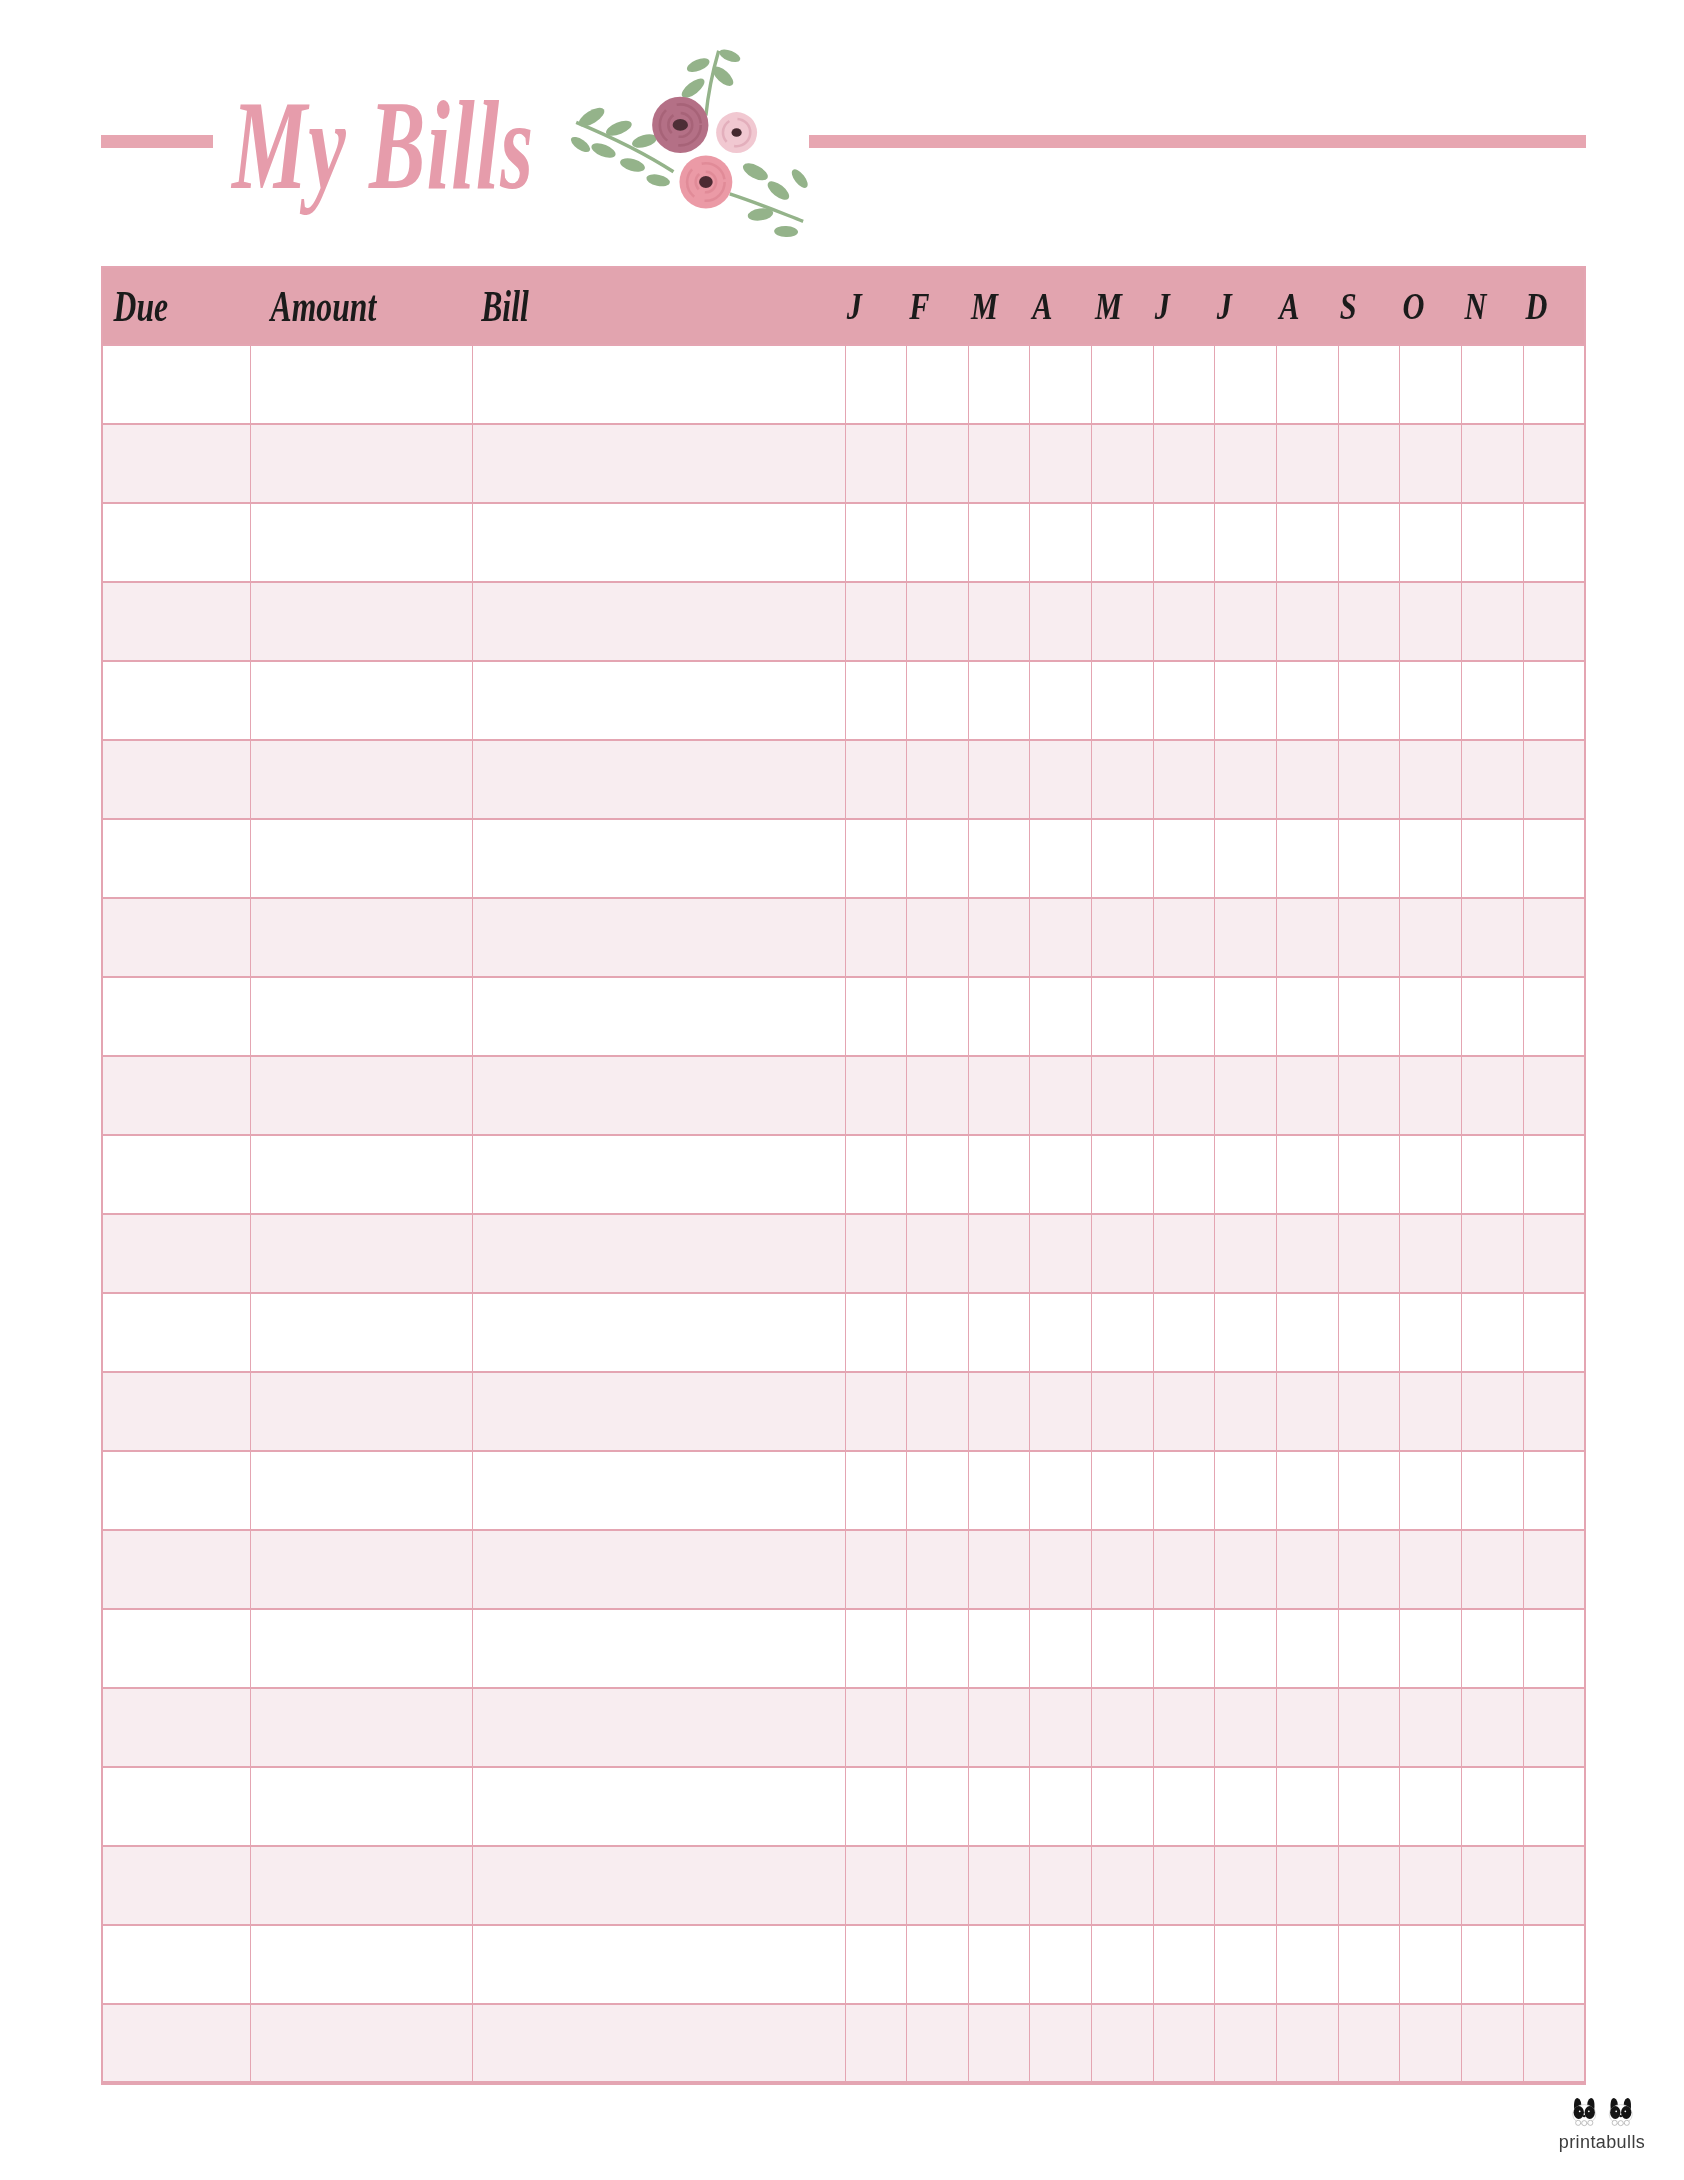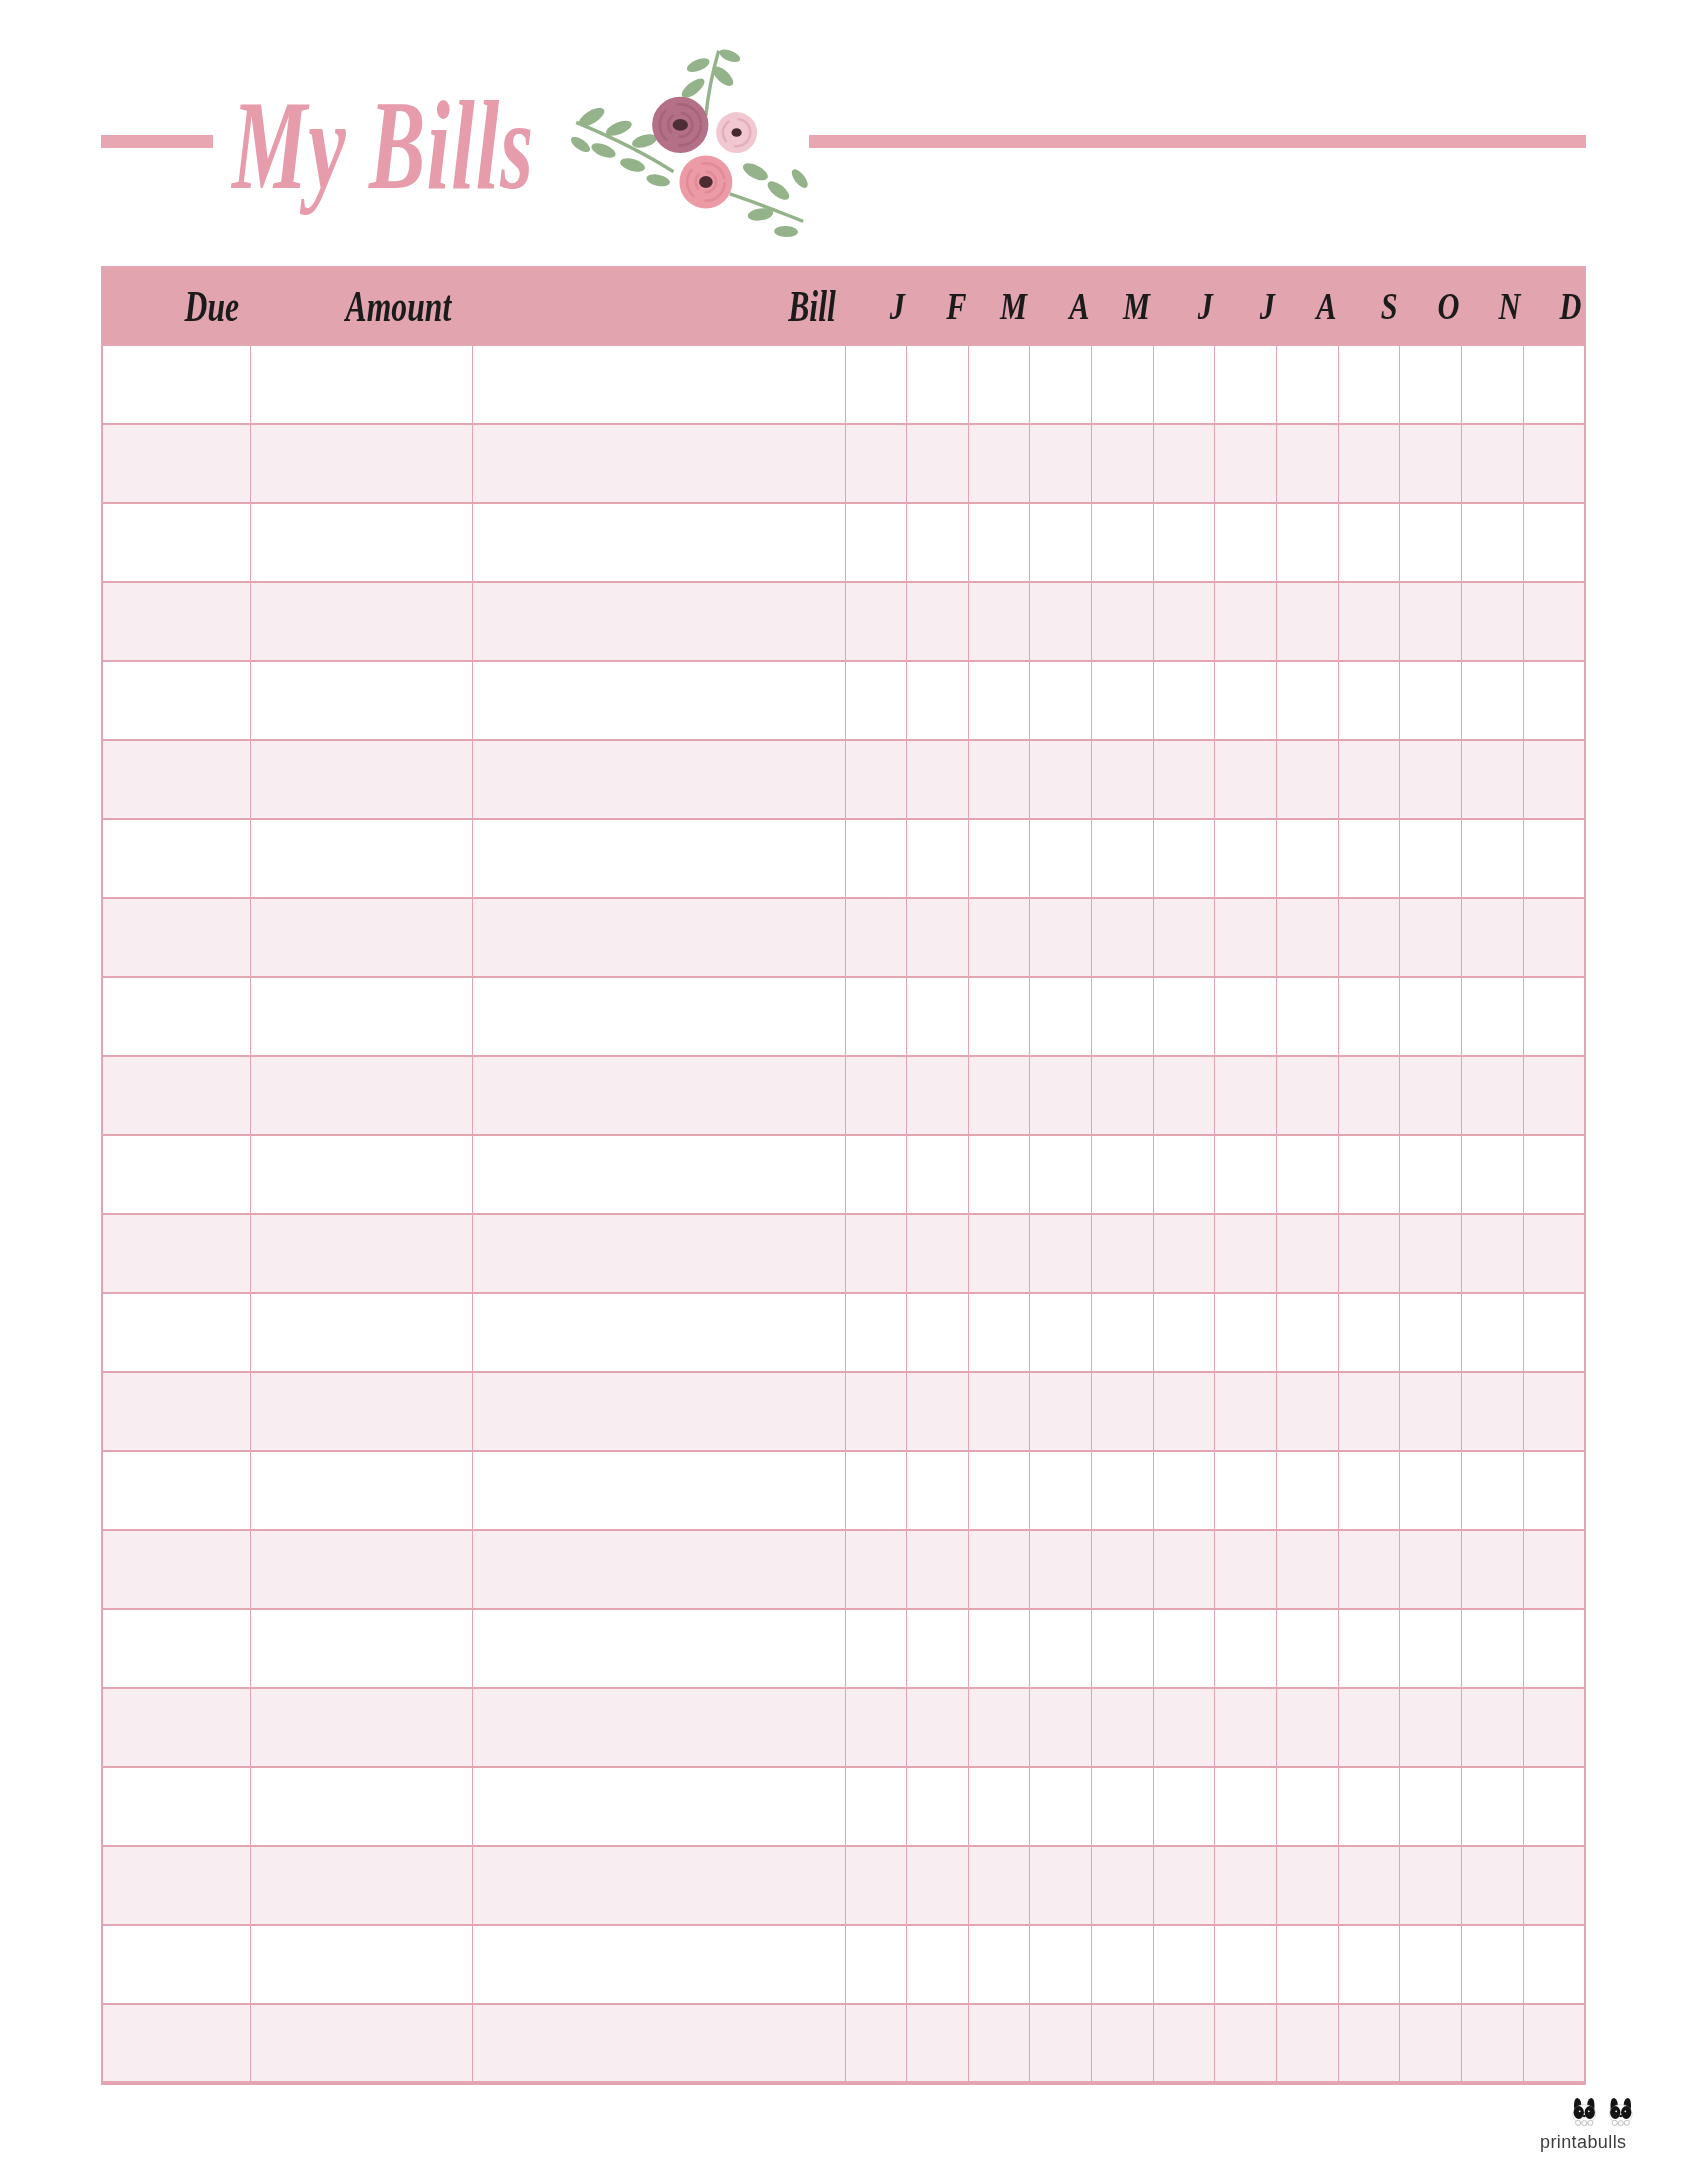--- a/index.html
+++ b/index.html
@@ -59,21 +59,21 @@
     border-bottom-width:4.3px;
   }
   .bills-table thead tr{height:78px;}
   .bills-table tbody tr{height:79px;}
   .bills-table th{
     background:var(--header-bg);
     border:0;
     color:var(--ink);
     font-family:"Liberation Serif", serif;
     font-style:italic;font-weight:700;
-    text-align:right;vertical-align:middle;
+    text-align:left;vertical-align:middle;
   }
   .bills-table th .script{
     display:inline-block;
     font-size:44px;
     transform:scaleX(0.72);
     transform-origin:center;
     white-space:nowrap;
   }
   .bills-table th .script.month{
     font-size:37px;
@@ -82,21 +82,21 @@
   .bills-table td{
     border:solid var(--grid-line);
     border-width:2.6px 1.7px;
     background:#ffffff;
   }
   .bills-table tbody tr.alt td{background:var(--alt-row-bg);}
 
   
   .brand{
     position:absolute;left:1540px;top:2094px;width:124px;
-    text-align:left;
+    text-align:center;
   }
   .brand svg{width:73px;height:37px;display:block;margin:0 auto;}
   .brand-name{
     display:block;margin-top:0.9px;
     font-family:"Liberation Sans", sans-serif;
     font-size:18px;font-weight:400;
     color:#3c3c3c;letter-spacing:0.4px;
   }
 </style>
 </head>

